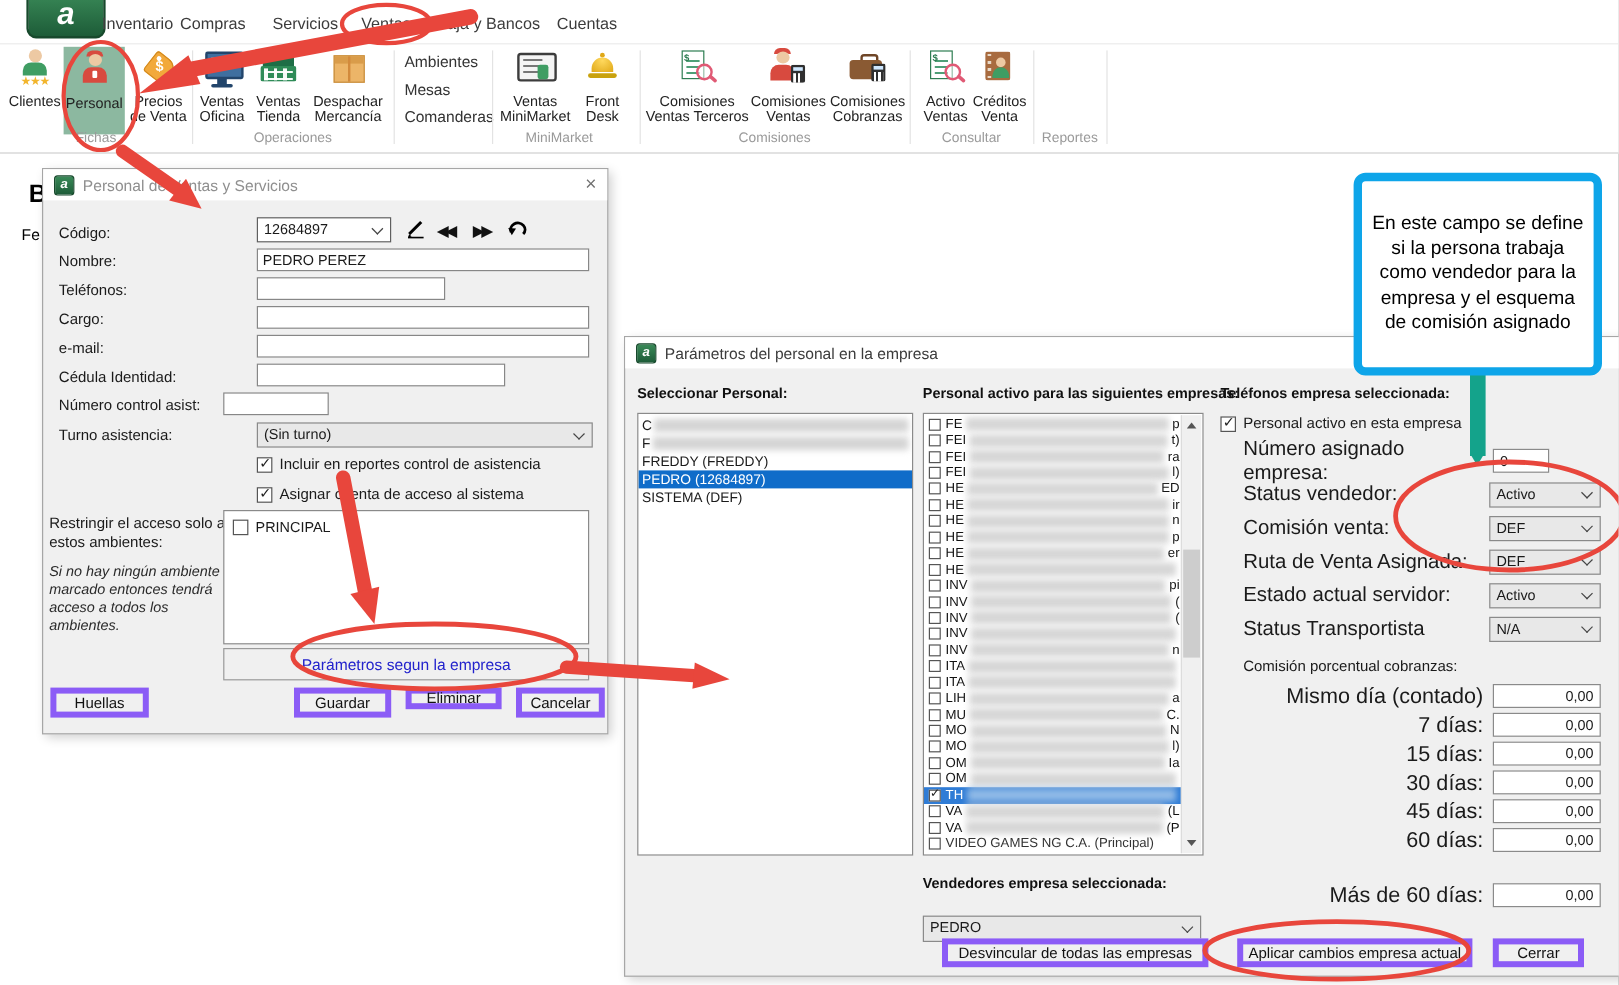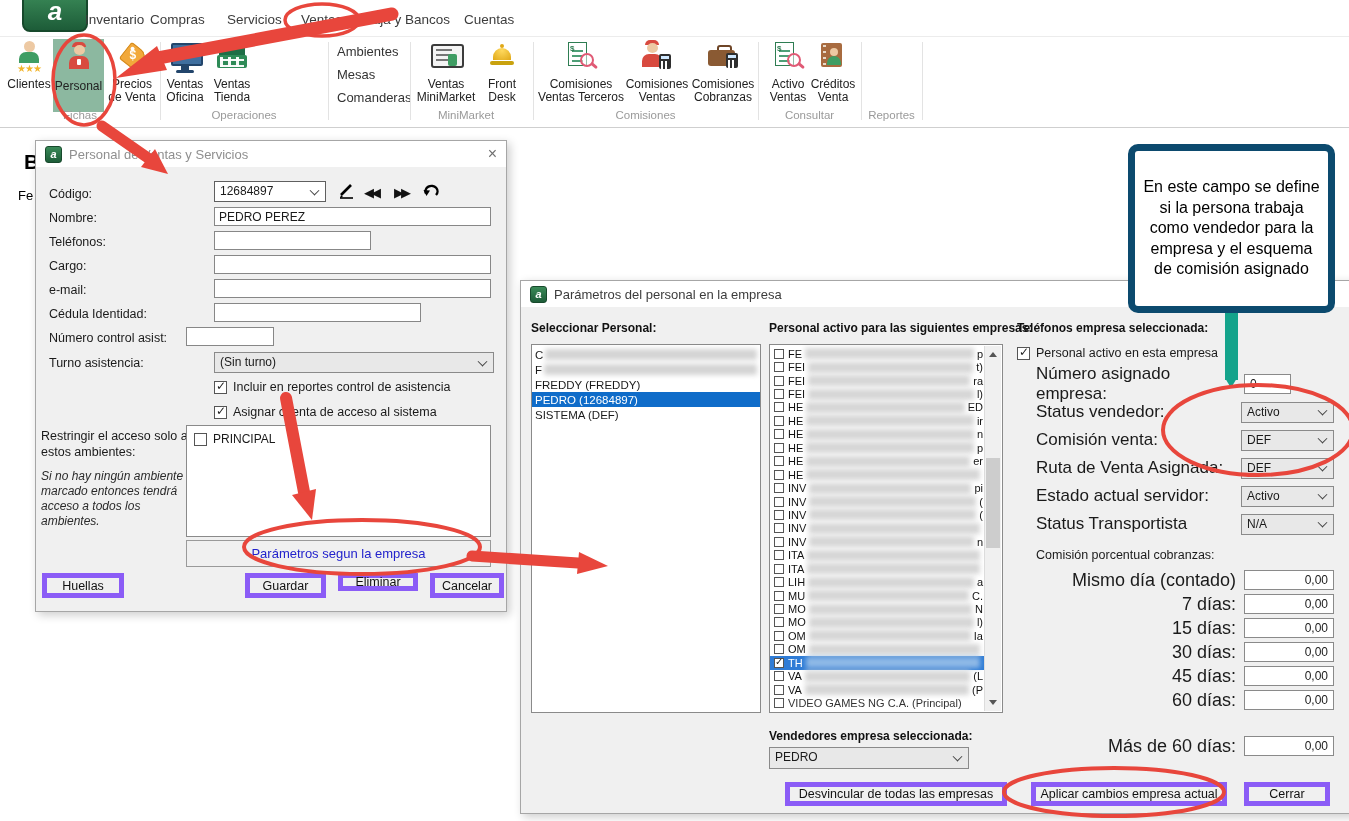--- a/index.html
+++ b/index.html
@@ -104,21 +104,21 @@
   .sb .thumb{position:absolute;left:1px;width:14px;background:#cdcdcd;}
   
   .panel{position:absolute;}
   .nrow{display:flex;align-items:center;height:28px;}
   .nlab{flex:1;font-size:17px;}
   .scombo{position:relative;width:93px;height:21px;background:#e8e8e8;border:1px solid #8a8a8a;font-size:12px;padding:2px 18px 2px 5px;box-sizing:border-box;white-space:nowrap;overflow:hidden;flex:none;}
   .mrow{display:flex;align-items:center;justify-content:flex-end;height:24px;}
   .mlab{font-size:18px;margin-right:8px;white-space:nowrap;}
   .min{width:90px;height:20px;background:#fff;border:1px solid #8a8a8a;font-size:12px;text-align:right;padding:2px 5px;box-sizing:border-box;flex:none;}
   
-  .callout{position:absolute;left:1128px;top:144px;width:207px;height:169px;background:#fff;border:7px solid #0c4a6e;border-radius:10px;
+  .callout{position:absolute;left:1128px;top:144px;width:207px;height:169px;background:#fff;border:7px solid #0ea5e9;border-radius:10px;
            box-sizing:border-box;display:flex;align-items:center;justify-content:flex-end;text-align:center;z-index:30;}
   .callout .ct{font-size:16px;line-height:1.28;color:#000;padding:2px 6px;}
   .stem{position:absolute;left:1225px;top:308px;width:13px;height:72px;background:#14a38b;z-index:25;}
   .stemtip{position:absolute;left:1225px;top:378px;width:0;height:0;border-left:6.5px solid transparent;border-right:6.5px solid transparent;border-top:10px solid #14a38b;z-index:25;}
   .overlay{position:absolute;left:0;top:0;z-index:40;pointer-events:none;}
   .bgfrag{position:absolute;z-index:1;color:#000;}
 </style>
 </head>
 <body>
 
@@ -179,20 +179,28 @@
       <div class="rlab">Ventas Oficina</div>
     </div>
     <div class="ritem" style="left:209px;width:46px">
       <div class="ric">
           <div class="iw">
         <span class="reg"></span>
             <span class="regb"></span>
       </div>
         </div>
       <div class="rlab">Ventas Tienda</div>
+    </div>
+    <div class="ritem" style="left:256px;width:68px">
+      <div class="ric">
+          <div class="iw">
+            <span class="box"></span>
+          </div>
+        </div>
+      <div class="rlab">Despachar Mercancía</div>
     </div>
     <div class="rdiv" style="left:328px"></div>
     <span class="rtext" style="left:337px;top:7px">Ambientes</span>
     <span class="rtext" style="left:337px;top:30px">Mesas</span>
     <span class="rtext" style="left:337px;top:53px">Comanderas</span>
     <div class="rdiv" style="left:410px"></div>
     <div class="ritem" style="left:416px;width:60px">
       <div class="ric">
           <div class="iw">
         <span class="pda"></span>
@@ -613,27 +621,27 @@
             <div class="min">0,00</div>
           </div>
       </div>
       <div class="mrow" style="margin-top:22px">
         <span class="mlab">Más de 60 días:</span>
         <div class="min">0,00</div>
       </div>
     </div>
 
     <span class="blab" style="left:248px;top:448px">Vendedores empresa seleccionada:</span>
-    <div class="combo" style="left:248px;top:466px;width:200px;height:22px">
+    <div class="combo" style="left:248px;top:482px;width:232px;height:22px">
       <span>PEDRO</span><span class="chev"></span>
     </div>
 
     <div class="btn" style="left:264px;top:501px;width:222px;height:24px">Desvincular de todas las empresas</div>
     <div class="btn" style="left:510px;top:501px;width:196px;height:24px">Aplicar cambios empresa actual</div>
-    <div class="btn" style="left:723px;top:501px;width:86px;height:24px">Cerrar</div>
+    <div class="btn" style="left:723px;top:501px;width:76px;height:24px">Cerrar</div>
   </div>
 
   <div class="stem"></div>
   <div class="stemtip"></div>
   <div class="callout">
     <div class="ct">En este campo se define si la persona trabaja como vendedor para la empresa y el esquema de comisión asignado</div>
   </div>
 
   <svg class="overlay" width="1349" height="821" viewBox="0 0 1349 821">
     <g stroke="#e8463c" fill="none" stroke-linecap="round">

